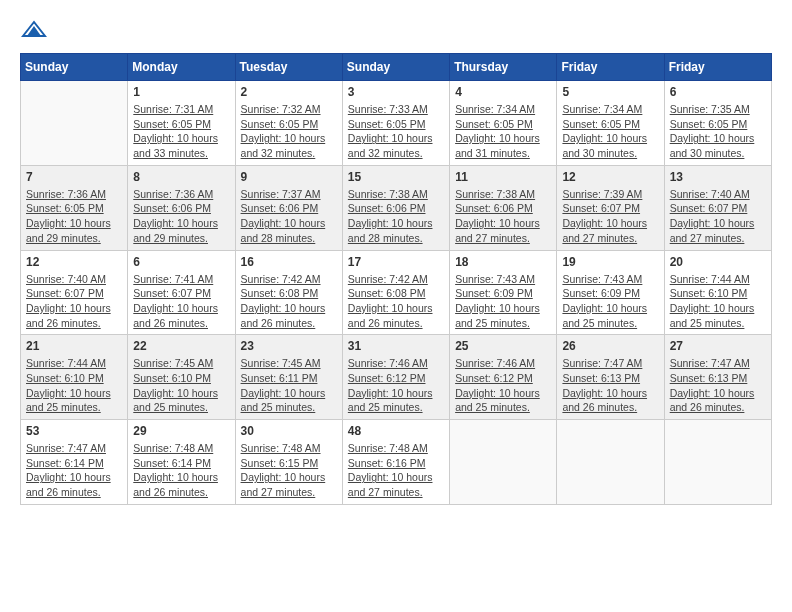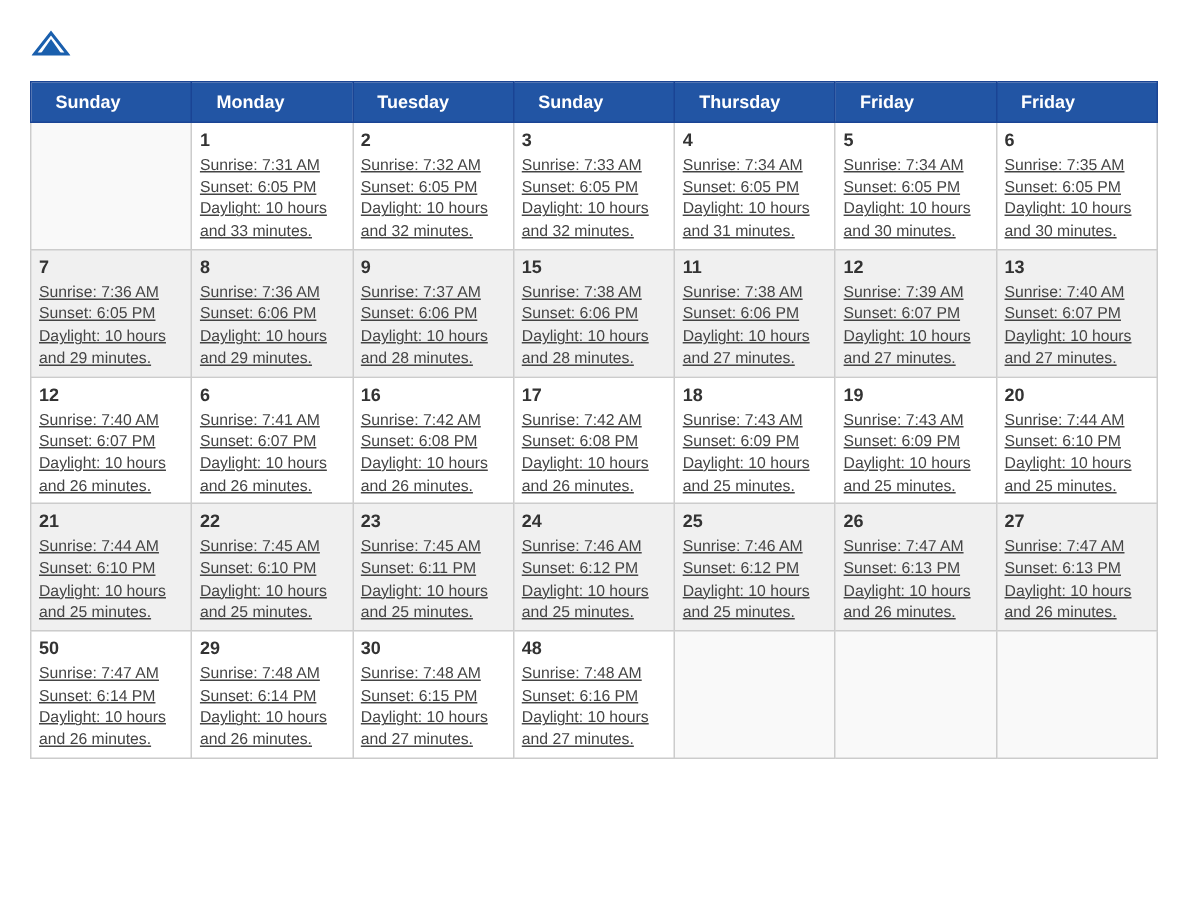--- a/index.html
+++ b/index.html
@@ -45,21 +45,21 @@
       margin-top: 2px;
     }
     .calendar {
       width: 100%;
       border-collapse: collapse;
       font-size: 11px;
     }
     .calendar th {
       background-color: #2255a4;
       color: white;
-      padding: 6px 16px;
+      padding: 6px 4px;
       text-align: left;
       font-size: 12px;
       font-weight: bold;
       border: 1px solid #1a4494;
     }
     .calendar td {
       border: 1px solid #ccc;
       vertical-align: top;
       padding: 4px 5px;
       height: 80px;
@@ -214,39 +214,39 @@
         </td>
         <td>
           <div class="day-number">22</div>
           <div class="day-info">Sunrise: 7:45 AM<br>Sunset: 6:10 PM<br>Daylight: 10 hours<br>and 25 minutes.</div>
         </td>
         <td>
           <div class="day-number">23</div>
           <div class="day-info">Sunrise: 7:45 AM<br>Sunset: 6:11 PM<br>Daylight: 10 hours<br>and 25 minutes.</div>
         </td>
         <td>
-          <div class="day-number">24</div>
+          <div class="day-number">31</div>
           <div class="day-info">Sunrise: 7:46 AM<br>Sunset: 6:12 PM<br>Daylight: 10 hours<br>and 25 minutes.</div>
         </td>
         <td>
           <div class="day-number">25</div>
           <div class="day-info">Sunrise: 7:46 AM<br>Sunset: 6:12 PM<br>Daylight: 10 hours<br>and 25 minutes.</div>
         </td>
         <td>
           <div class="day-number">26</div>
           <div class="day-info">Sunrise: 7:47 AM<br>Sunset: 6:13 PM<br>Daylight: 10 hours<br>and 26 minutes.</div>
         </td>
         <td>
           <div class="day-number">27</div>
           <div class="day-info">Sunrise: 7:47 AM<br>Sunset: 6:13 PM<br>Daylight: 10 hours<br>and 26 minutes.</div>
         </td>
       </tr>
       <tr>
         <td>
-          <div class="day-number">50</div>
+          <div class="day-number">53</div>
           <div class="day-info">Sunrise: 7:47 AM<br>Sunset: 6:14 PM<br>Daylight: 10 hours<br>and 26 minutes.</div>
         </td>
         <td>
           <div class="day-number">29</div>
           <div class="day-info">Sunrise: 7:48 AM<br>Sunset: 6:14 PM<br>Daylight: 10 hours<br>and 26 minutes.</div>
         </td>
         <td>
           <div class="day-number">30</div>
           <div class="day-info">Sunrise: 7:48 AM<br>Sunset: 6:15 PM<br>Daylight: 10 hours<br>and 27 minutes.</div>
         </td>

